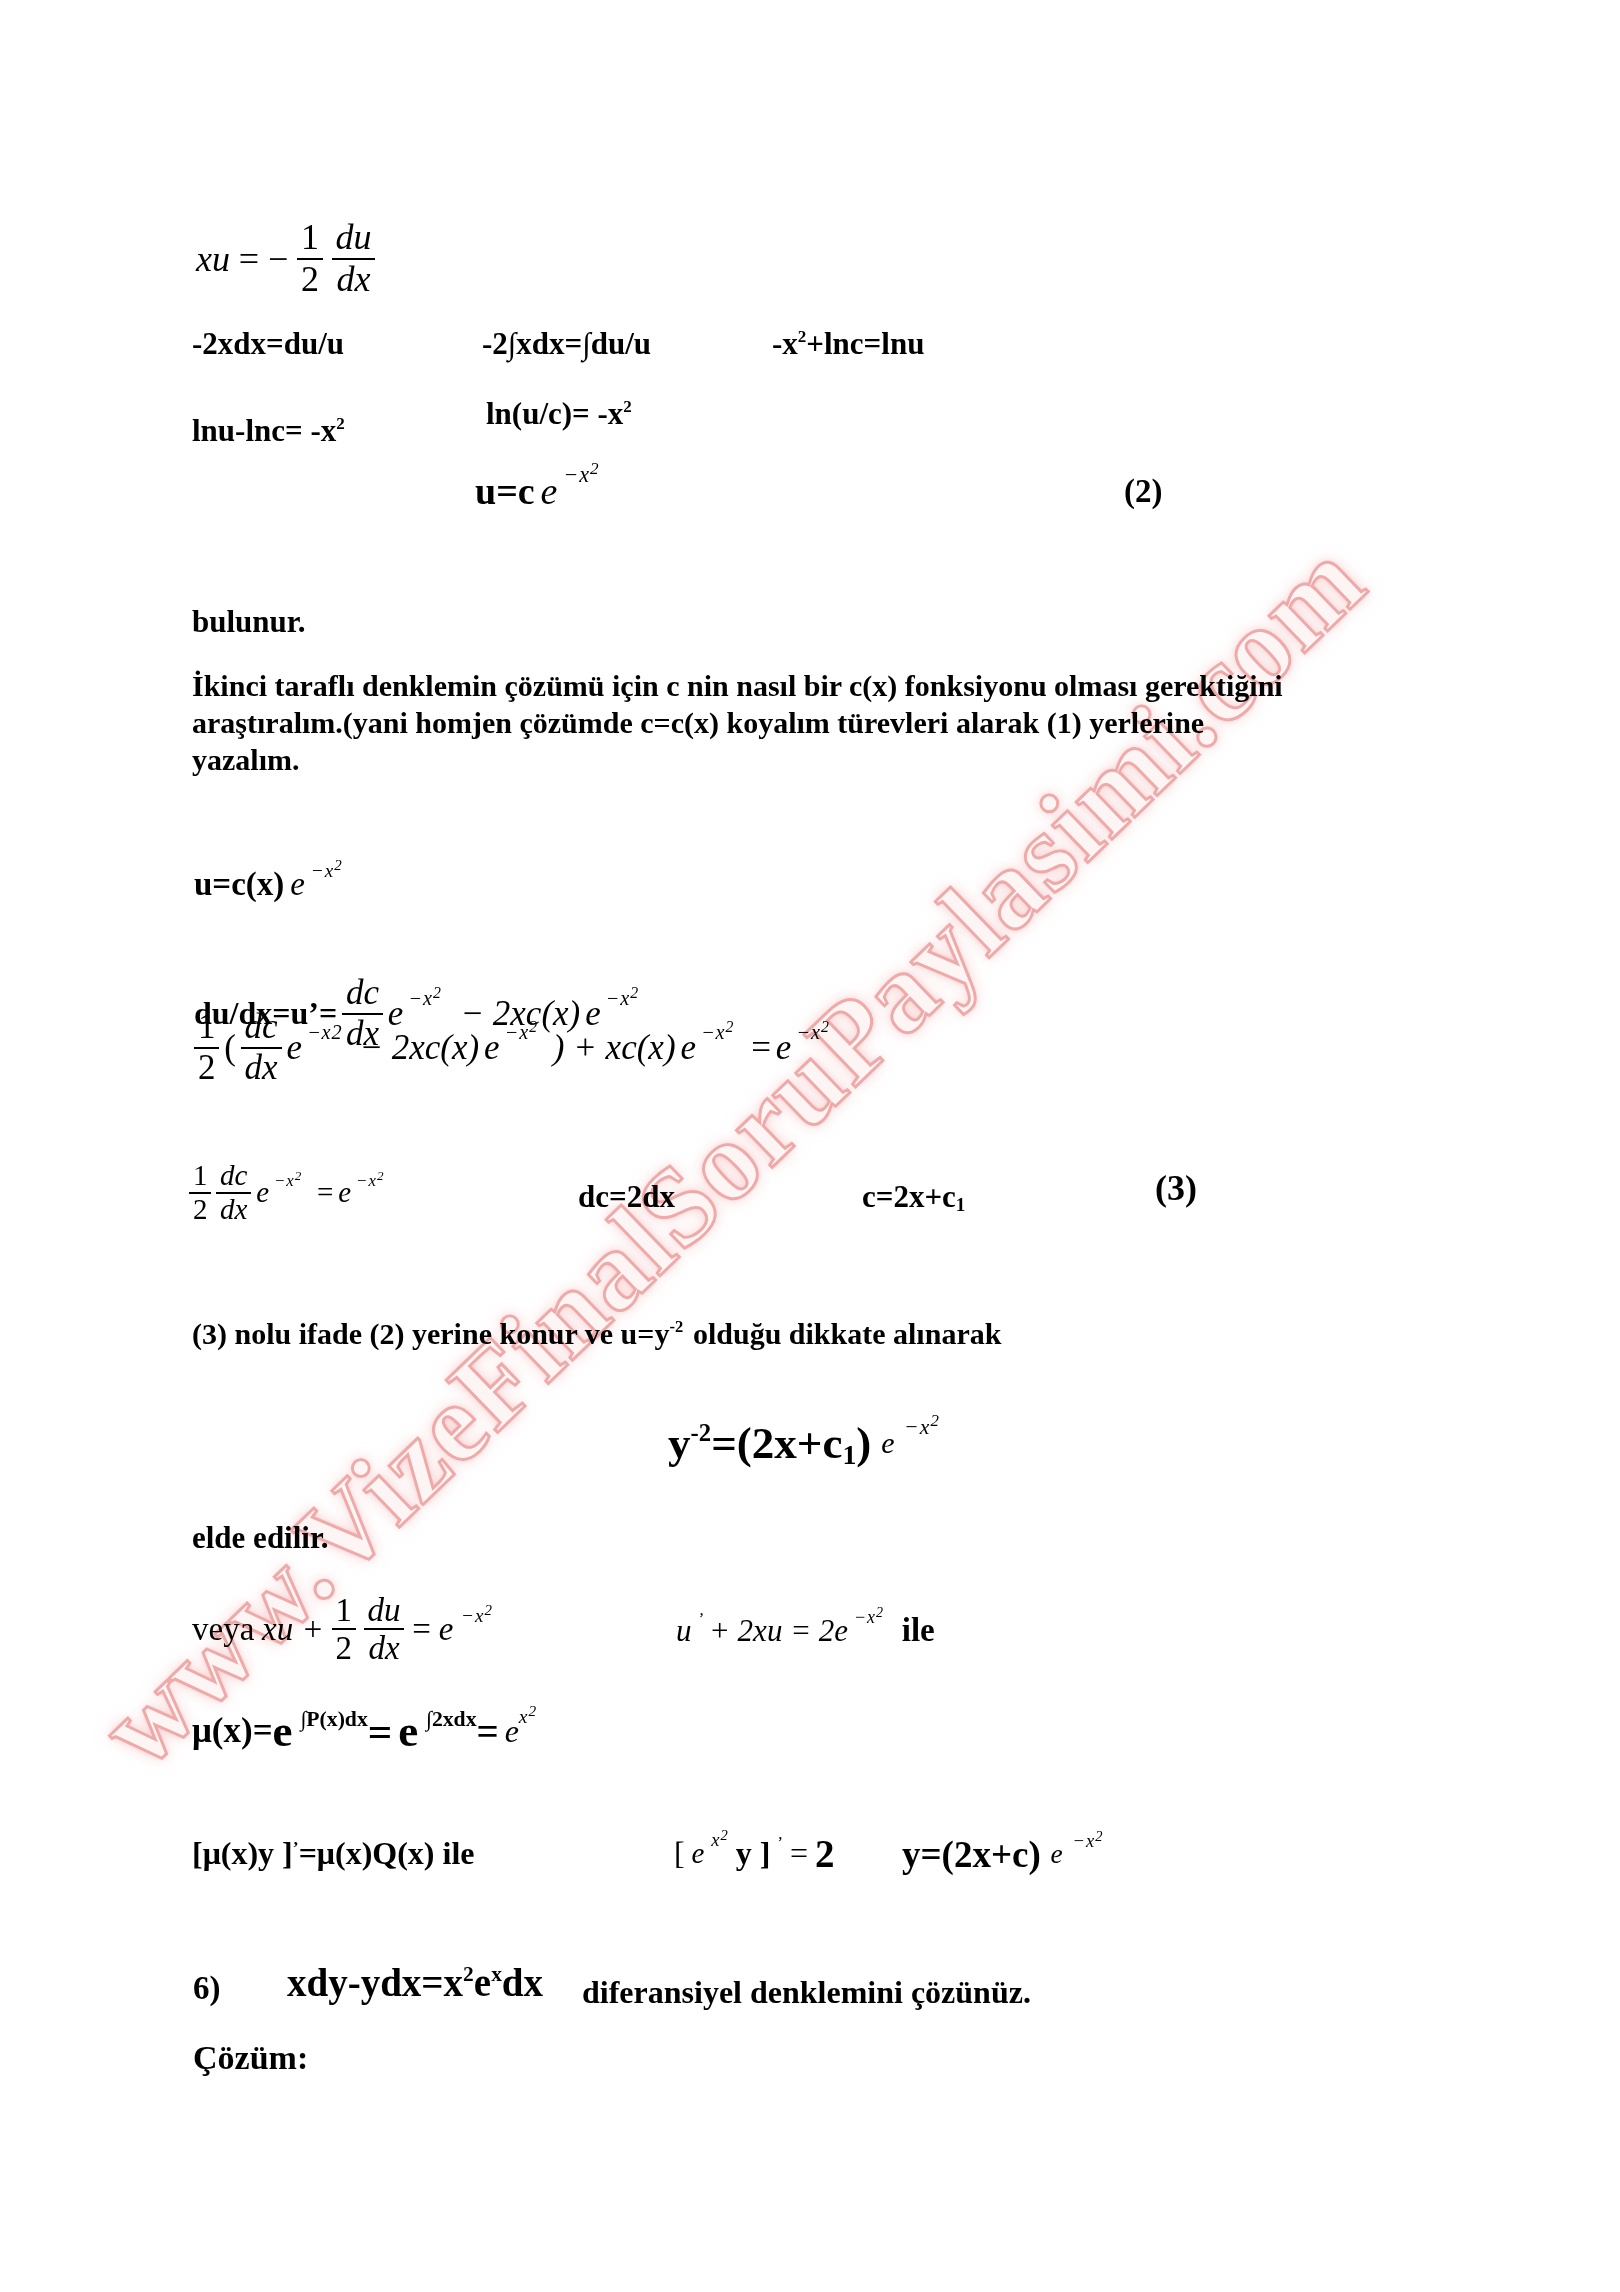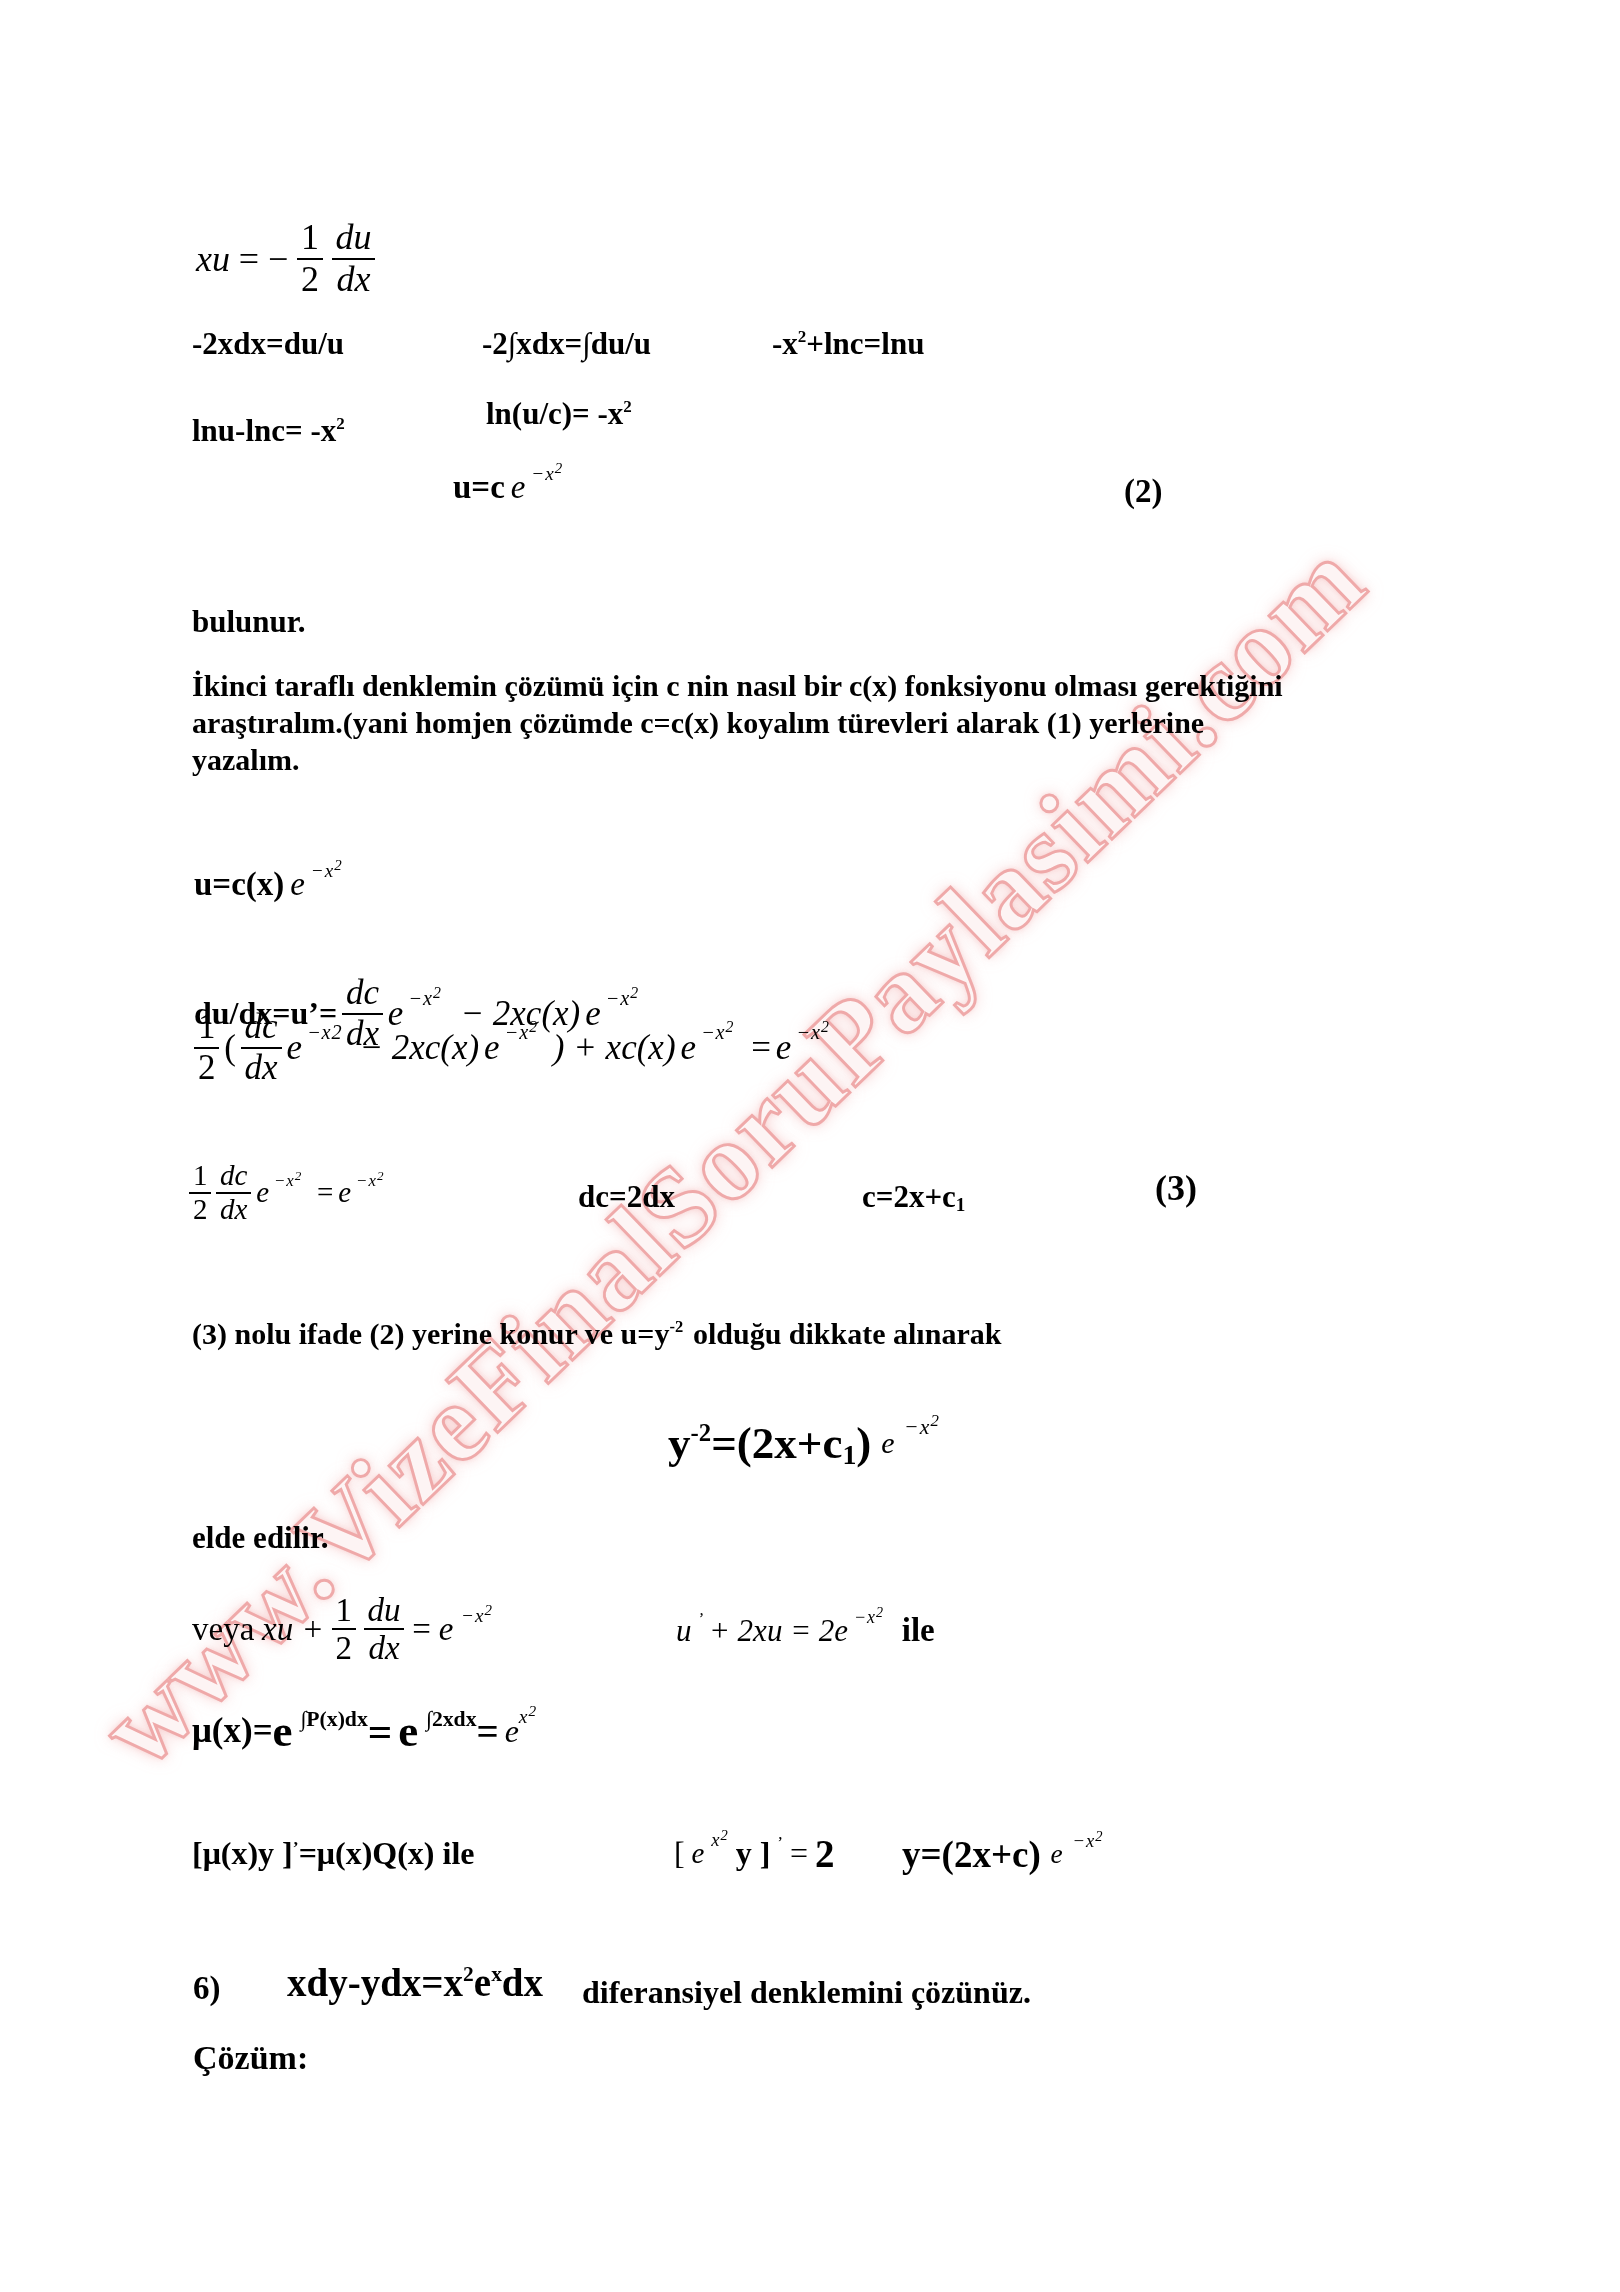--- a/index.html
+++ b/index.html
@@ -53,21 +53,21 @@
     <span>-x</span><span class="supt">2</span><span>+lnc=lnu</span>
   </div>
 
   <div class="abs b" style="left:192px;top:413px;font-size:31px;">
     <span>lnu-lnc= -x</span><span class="supt">2</span>
   </div>
   <div class="abs b" style="left:486px;top:396px;font-size:31px;">
     <span>ln(u/c)= -x</span><span class="supt">2</span>
   </div>
 
-  <div class="abs mrow" style="left:453px;top:469px;font-size:33px;gap:5.9px;">
+  <div class="abs mrow" style="left:475px;top:469px;font-size:38px;gap:5.9px;">
     <span class="b">u=c</span>
     <span class="i">e</span>
     <span class="exp"><span>−x</span><span class="e2">2</span></span>
   </div>
   <div class="abs b" style="left:1124px;top:473px;font-size:33px;">(2)</div>
 
   <div class="abs b" style="left:192px;top:604px;font-size:31px;">bulunur.</div>
 
   <div class="abs b para" style="left:192px;top:667px;font-size:30px;">
     <div>İkinci taraflı denklemin çözümü için c nin nasıl bir c(x) fonksiyonu olması gerektiğini</div>

